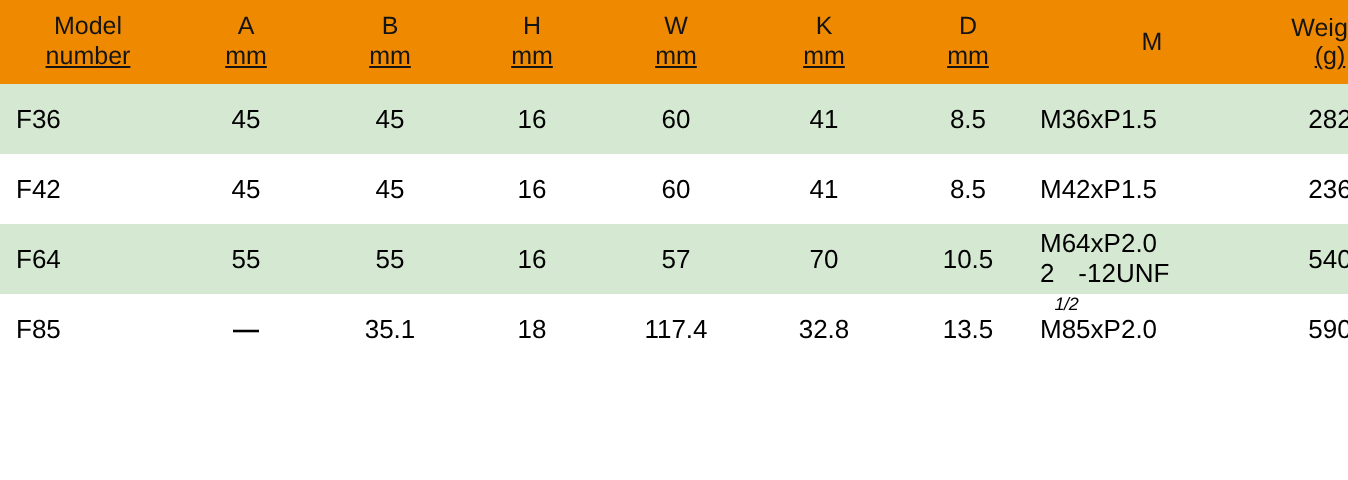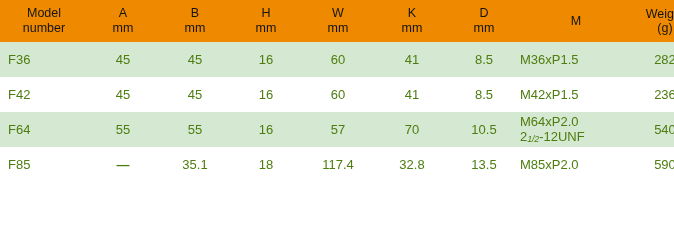--- a/index.html
+++ b/index.html
@@ -37,40 +37,40 @@
     color: #141414;
   }
   .hdr-stack {
     display: flex;
     flex-direction: column;
     align-items: center;
     justify-content: center;
     line-height: 15px;
   }
   .hdr-top { display: block; }
-  .hdr-sub { display: block; }
+  .hdr-sub { display: block; text-decoration: underline; }
   th.hdr-weight .hdr-stack { line-height: 14px; }
   th.hdr-weight { font-size: 12px; }
 
   
   #spec-table tbody tr {
     height: 35px;
   }
   #spec-table tbody tr.row-alt {
     background: #d5e8d1;
   }
   #spec-table tbody tr.row-plain {
     background: #ffffff;
   }
   #spec-table tbody td {
     padding: 0;
     font-size: 13px;
     text-align: center;
     vertical-align: middle;
-    color: #4d7c0f;
+    color: #000000;
   }
   #spec-table tbody td.cell-model {
     text-align: left;
     padding-left: 8px;
   }
 
   
   .m-stack {
     display: flex;
     flex-direction: column;
@@ -78,21 +78,21 @@
     justify-content: center;
     line-height: 15px;
   }
   .m-line { display: block; white-space: nowrap; }
 
   
   .frac {
     font-size: 9px;
     vertical-align: baseline;
     position: relative;
-    top: 1px;
+    top: 14px;
     letter-spacing: -0.2px;
     font-style: italic;
   }
 
   .dash {
     font-weight: bold;
     letter-spacing: 0;
   }
 
   

